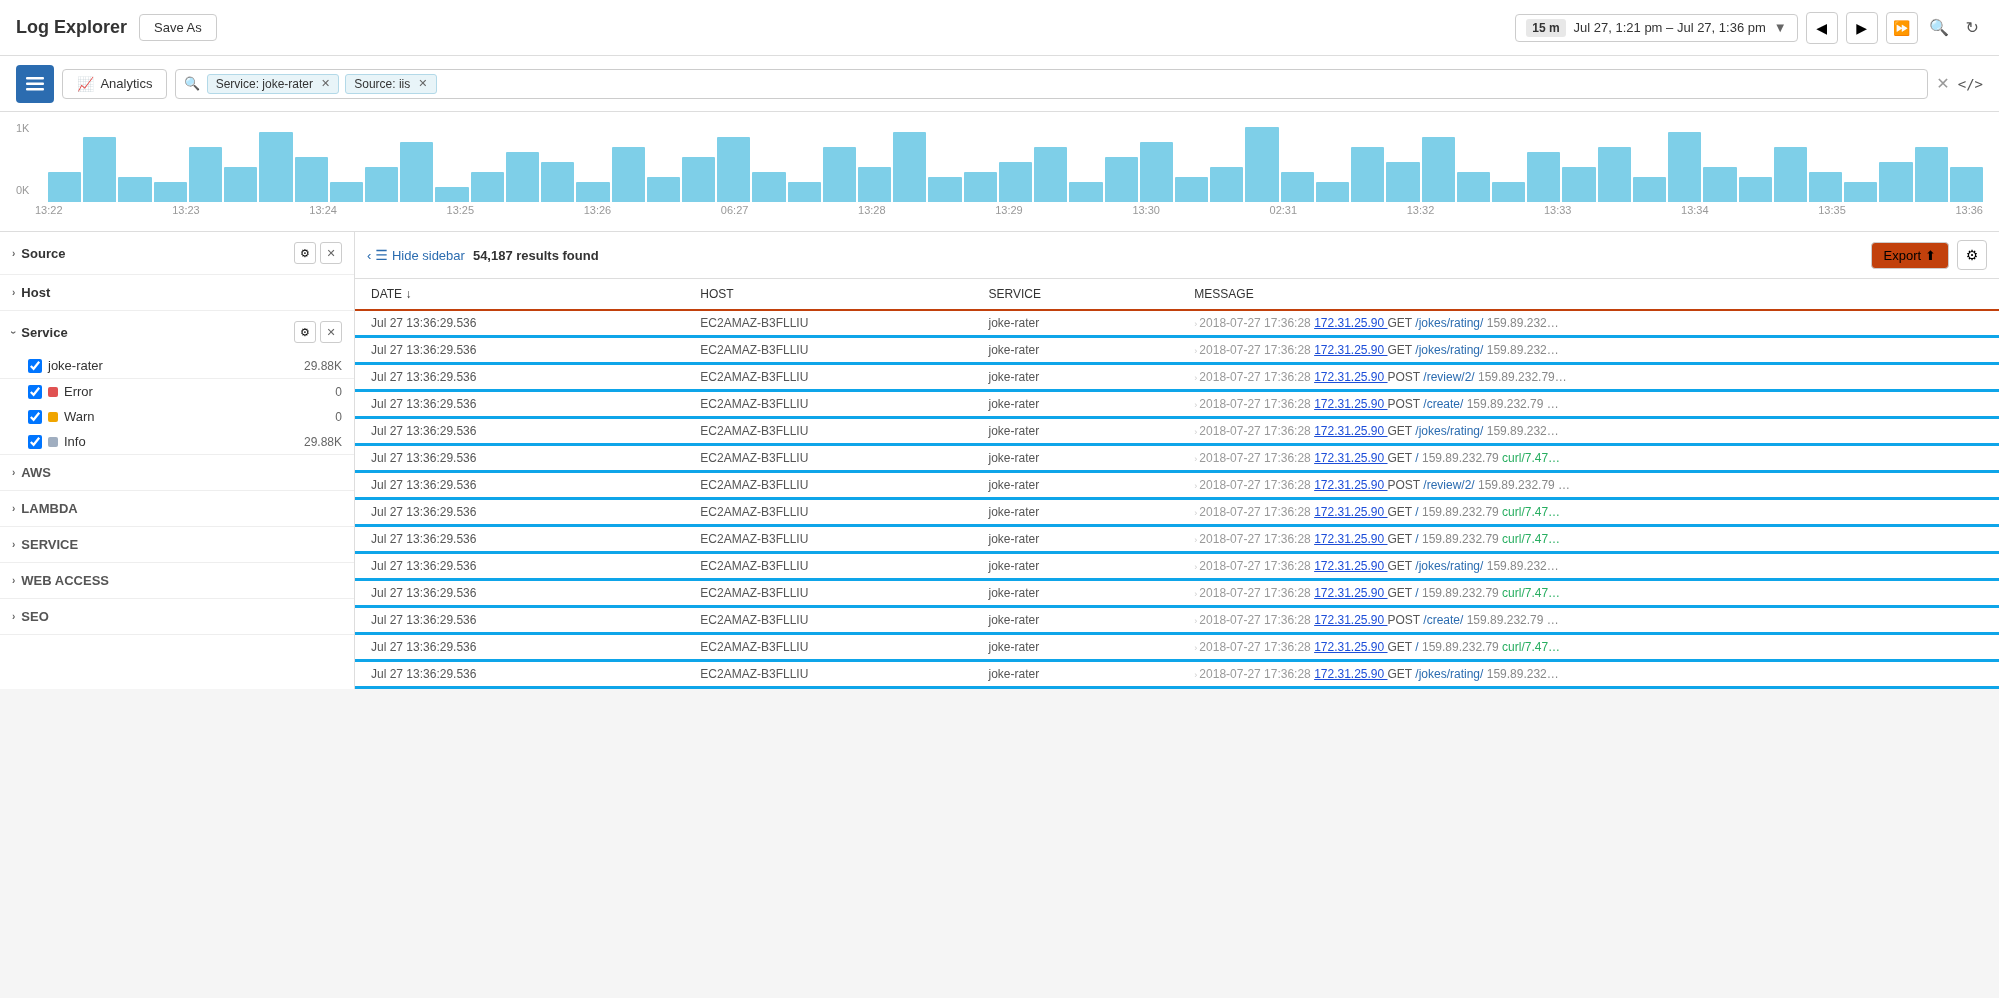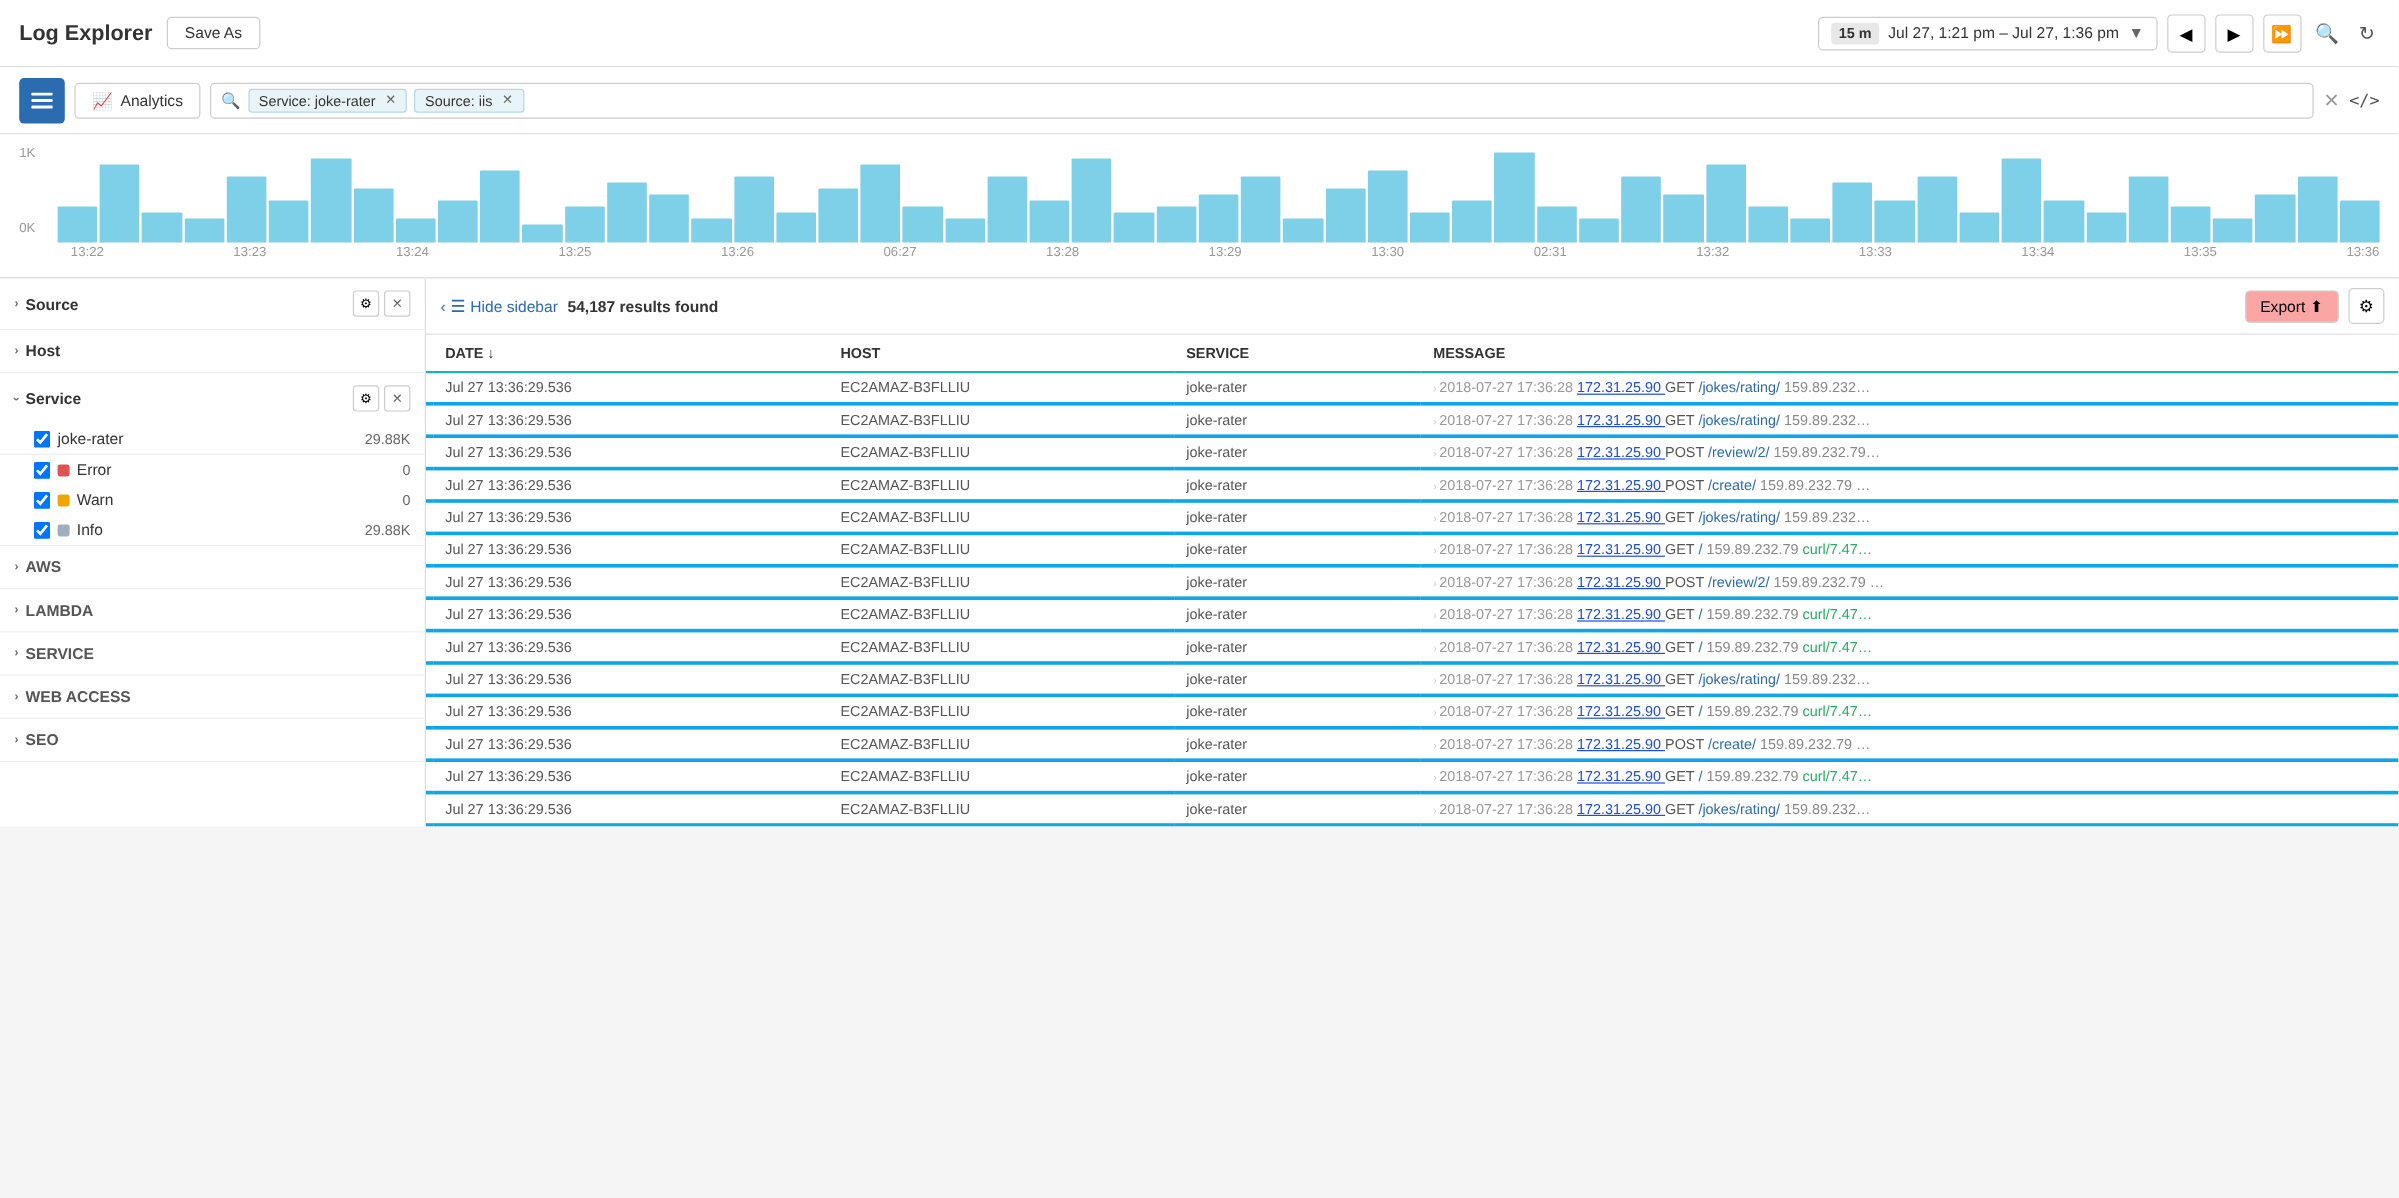--- a/index.html
+++ b/index.html
@@ -78,21 +78,21 @@
       display: flex; flex-direction: column; gap: 0;
       font-size: 11px; color: #999;
     }
     .chart-area {
       margin-left: 32px; height: 80px; position: relative;
       display: flex; align-items: flex-end; gap: 2px;
     }
     .bar { background: #7ecfe8; border-radius: 1px 1px 0 0; flex: 1; min-width: 3px; }
     .chart-x-labels {
       display: flex; justify-content: space-between;
-      margin-left: 43px; font-size: 11px; color: #999; padding-top: 2px;
+      margin-left: 19px; font-size: 11px; color: #999; padding-top: 2px;
     }
 
     
     .content-area { display: flex; flex: 1; overflow: hidden; }
 
     
     .sidebar {
       width: 355px; min-width: 355px; background: #fff;
       border-right: 1px solid #ddd; overflow-y: auto;
       flex-shrink: 0;
@@ -142,36 +142,36 @@
       padding: 8px 12px; border-bottom: 1px solid #ddd; background: #fff;
     }
     .log-toolbar-left { display: flex; align-items: center; gap: 8px; }
     .toggle-sidebar-btn {
       background: none; border: none; cursor: pointer;
       display: flex; align-items: center; gap: 4px; color: #2b6cb0; font-size: 13px;
     }
     .results-count { font-weight: 700; font-size: 13px; }
     .log-toolbar-right { display: flex; align-items: center; gap: 8px; }
     .export-btn {
-      border: 1px solid #ccc; background: #fca5a5; border-radius: 4px;
+      border: 1px solid #ccc; background: #c2410c; border-radius: 4px;
       padding: 5px 12px; font-size: 13px; cursor: pointer;
       display: flex; align-items: flex-start; gap: 4px;
     }
     .settings-btn {
       border: 1px solid #ccc; background: #fff; border-radius: 4px;
       width: 30px; height: 30px; cursor: pointer;
       display: flex; align-items: center; justify-content: center; font-size: 14px;
     }
 
     
     .log-table { flex: 1; overflow-y: auto; background: #fff; }
     table { width: 100%; border-collapse: collapse; }
     thead th {
-      text-align: left; padding: 8px 10px; font-weight: 700; font-size: 12px;
-      border-bottom: 2px solid #14b8a6; background: #fff; position: sticky; top: 0; z-index: 1;
+      text-align: left; padding: 8px 10px; font-weight: 400; font-size: 12px;
+      border-bottom: 2px solid #c2410c; background: #fff; position: sticky; top: 0; z-index: 1;
     }
     tbody tr { border-bottom: 3px solid #0ea5e9; }
     tbody td { padding: 5px 10px; font-size: 12px; white-space: nowrap; }
     .td-date { color: #555; min-width: 160px; }
     .td-host { color: #555; min-width: 140px; }
     .td-service { color: #555; min-width: 100px; }
     .td-message { color: #888; }
     .td-message .ip { color: #1d4ed8; text-decoration: underline; }
     .td-message .method { color: #555; }
     .td-message .path { color: #2b6cb0; }

